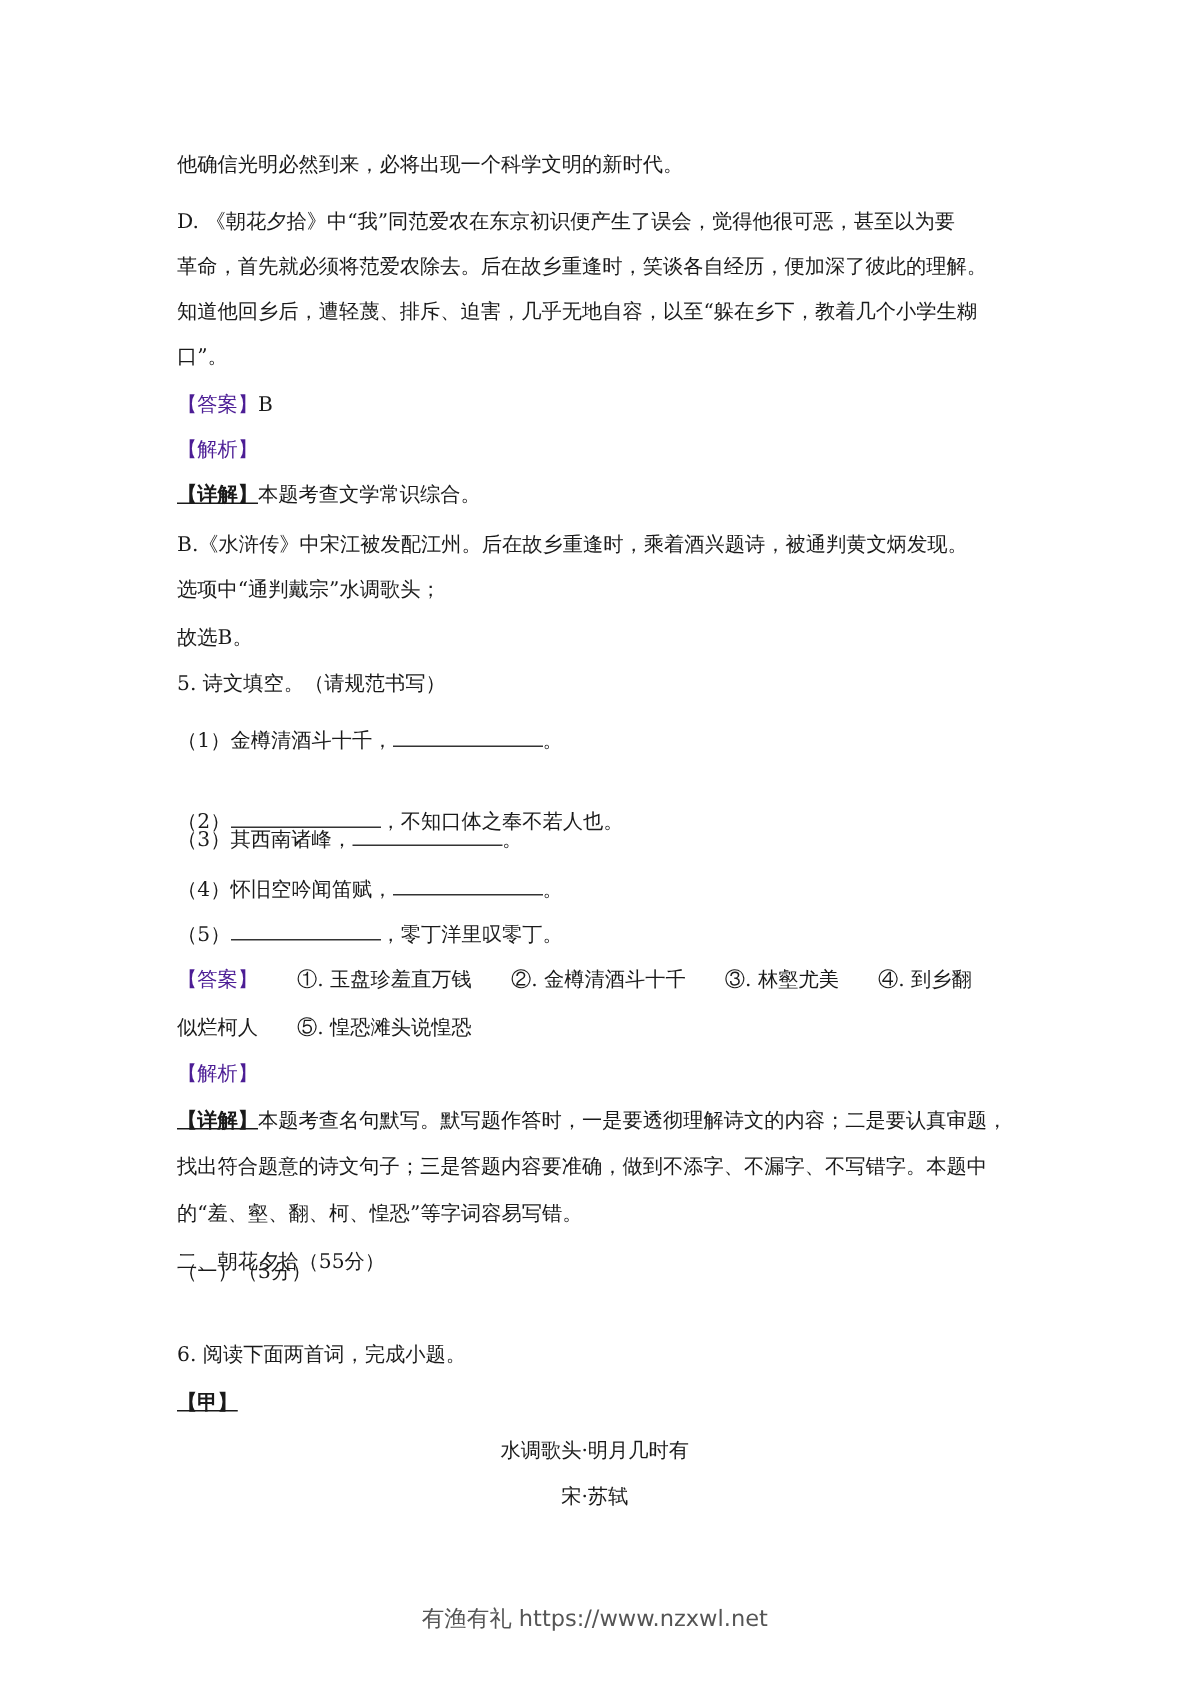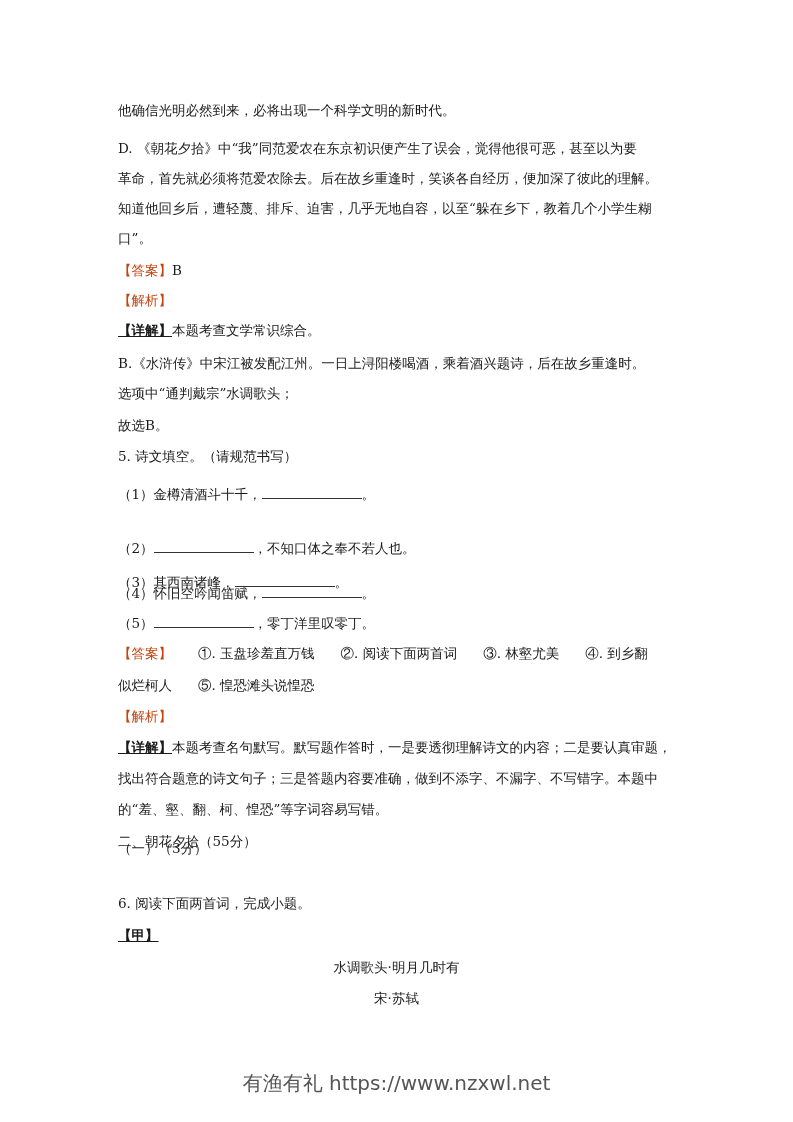--- a/index.html
+++ b/index.html
@@ -1,66 +1,66 @@
 <!DOCTYPE html>
 <html><head>
   <meta charset="utf-8">
   <style>
     html, body { margin: 0; padding: 0; background: #ffffff; }
     body { width: 793px; height: 1122px; position: relative; overflow: hidden;
            font-family: "DejaVu Serif", "Liberation Serif", serif; color: #1a1a1a; font-size: 13.5px; }
     .line { position: absolute; left: 118px; white-space: nowrap; line-height: 20px; }
-    .blue { color: #c2410c; }
+    .blue { color: #4c1d95; }
     .bold-br { font-weight: bold; text-decoration: underline; }
     .blank { display: inline-block; border-bottom: 1px solid #333; height: 12px; vertical-align: baseline; }
     .center { position: absolute; left: 0; width: 793px; text-align: center; line-height: 20px; }
     .footer { position: absolute; top: 1070px; left: 0; width: 793px; text-align: center;
-              font-family: "DejaVu Sans", "Liberation Sans", sans-serif; font-size: 20px; color: #555; }
+              font-family: "DejaVu Sans", "Liberation Sans", sans-serif; font-size: 15px; color: #555; }
     .gap { display: inline-block; width: 26px; }
   </style>
 </head>
 <body>
 
 <div>
   <div class="line" style="top:100px">他确信光明必然到来，必将出现一个科学文明的新时代。</div>
   <div class="line" style="top:138px">D. 《朝花夕拾》中“我”同范爱农在东京初识便产生了误会，觉得他很可恶，甚至以为要</div>
   <div class="line" style="top:168px">革命，首先就必须将范爱农除去。后在故乡重逢时，笑谈各自经历，便加深了彼此的理解。</div>
   <div class="line" style="top:198px">知道他回乡后，遭轻蔑、排斥、迫害，几乎无地自容，以至“躲在乡下，教着几个小学生糊</div>
   <div class="line" style="top:228px">口”。</div>
 
   <div class="line" style="top:260px">
     <span class="blue">【答案】</span><span>B</span>
   </div>
   <div class="line blue" style="top:290px">【解析】</div>
   <div class="line" style="top:320px">
     <span class="bold-br">【详解】</span><span>本题考查文学常识综合。</span>
   </div>
-  <div class="line" style="top:353px">B.《水浒传》中宋江被发配江州。一日上浔阳楼喝酒，乘着酒兴题诗，后在故乡重逢时。</div>
+  <div class="line" style="top:353px">B.《水浒传》中宋江被发配江州。后在故乡重逢时，乘着酒兴题诗，被通判黄文炳发现。</div>
   <div class="line" style="top:383px">选项中“通判戴宗”水调歌头；</div>
   <div class="line" style="top:415px">故选B。</div>
 
   <div class="line" style="top:446px">5. 诗文填空。（请规范书写）</div>
   <div class="line" style="top:484px">
     <span>（1）</span><span>金樽清酒斗十千，</span><span class="blank" style="width:100px"></span><span>。</span>
   </div>
   <div class="line" style="top:538px">
     <span>（2）</span><span class="blank" style="width:100px"></span><span>，不知口体之奉不若人也。</span>
   </div>
-  <div class="line" style="top:572px">
+  <div class="line" style="top:550px">
     <span>（3）</span><span>其西南诸峰，</span><span class="blank" style="width:100px"></span><span>。</span>
   </div>
   <div class="line" style="top:583px">
     <span>（4）</span><span>怀旧空吟闻笛赋，</span><span class="blank" style="width:100px"></span><span>。</span>
   </div>
   <div class="line" style="top:613px">
     <span>（5）</span><span class="blank" style="width:100px"></span><span>，零丁洋里叹零丁。</span>
   </div>
 
   <div class="line" style="top:643px">
-    <span class="blue">【答案】</span><span class="gap"></span><span>①. 玉盘珍羞直万钱</span><span class="gap"></span><span>②. 阅读下面两首词</span><span class="gap"></span><span>③. 林壑尤美</span><span class="gap"></span><span>④. 到乡翻</span>
+    <span class="blue">【答案】</span><span class="gap"></span><span>①. 玉盘珍羞直万钱</span><span class="gap"></span><span>②. 金樽清酒斗十千</span><span class="gap"></span><span>③. 林壑尤美</span><span class="gap"></span><span>④. 到乡翻</span>
   </div>
   <div class="line" style="top:675px">
     <span>似烂柯人</span><span class="gap"></span><span>⑤. 惶恐滩头说惶恐</span>
   </div>
   <div class="line blue" style="top:706px">【解析】</div>
   <div class="line" style="top:737px">
     <span class="bold-br">【详解】</span><span>本题考查名句默写。默写题作答时，一是要透彻理解诗文的内容；二是要认真审题，</span>
   </div>
   <div class="line" style="top:768px">找出符合题意的诗文句子；三是答题内容要准确，做到不添字、不漏字、不写错字。本题中</div>
   <div class="line" style="top:799px">的“羞、壑、翻、柯、惶恐”等字词容易写错。</div>

